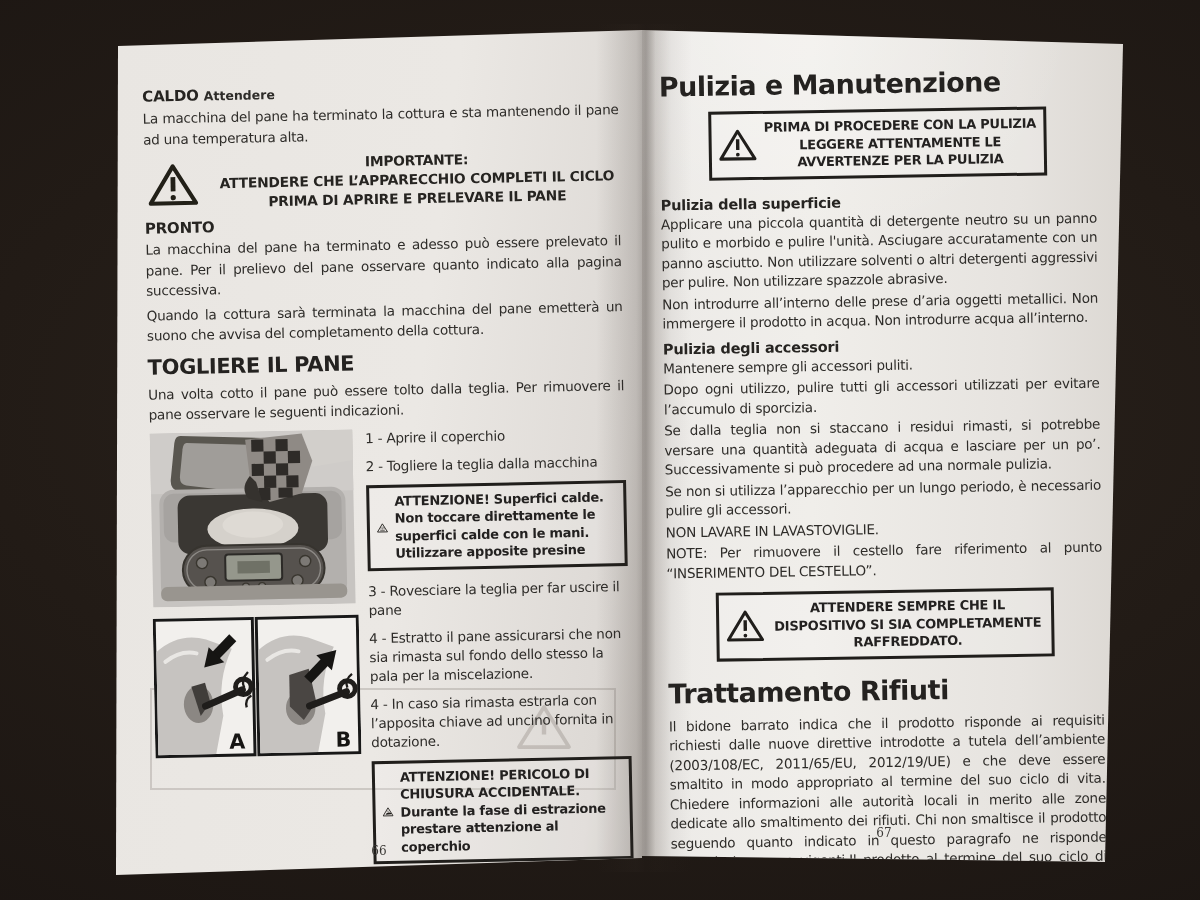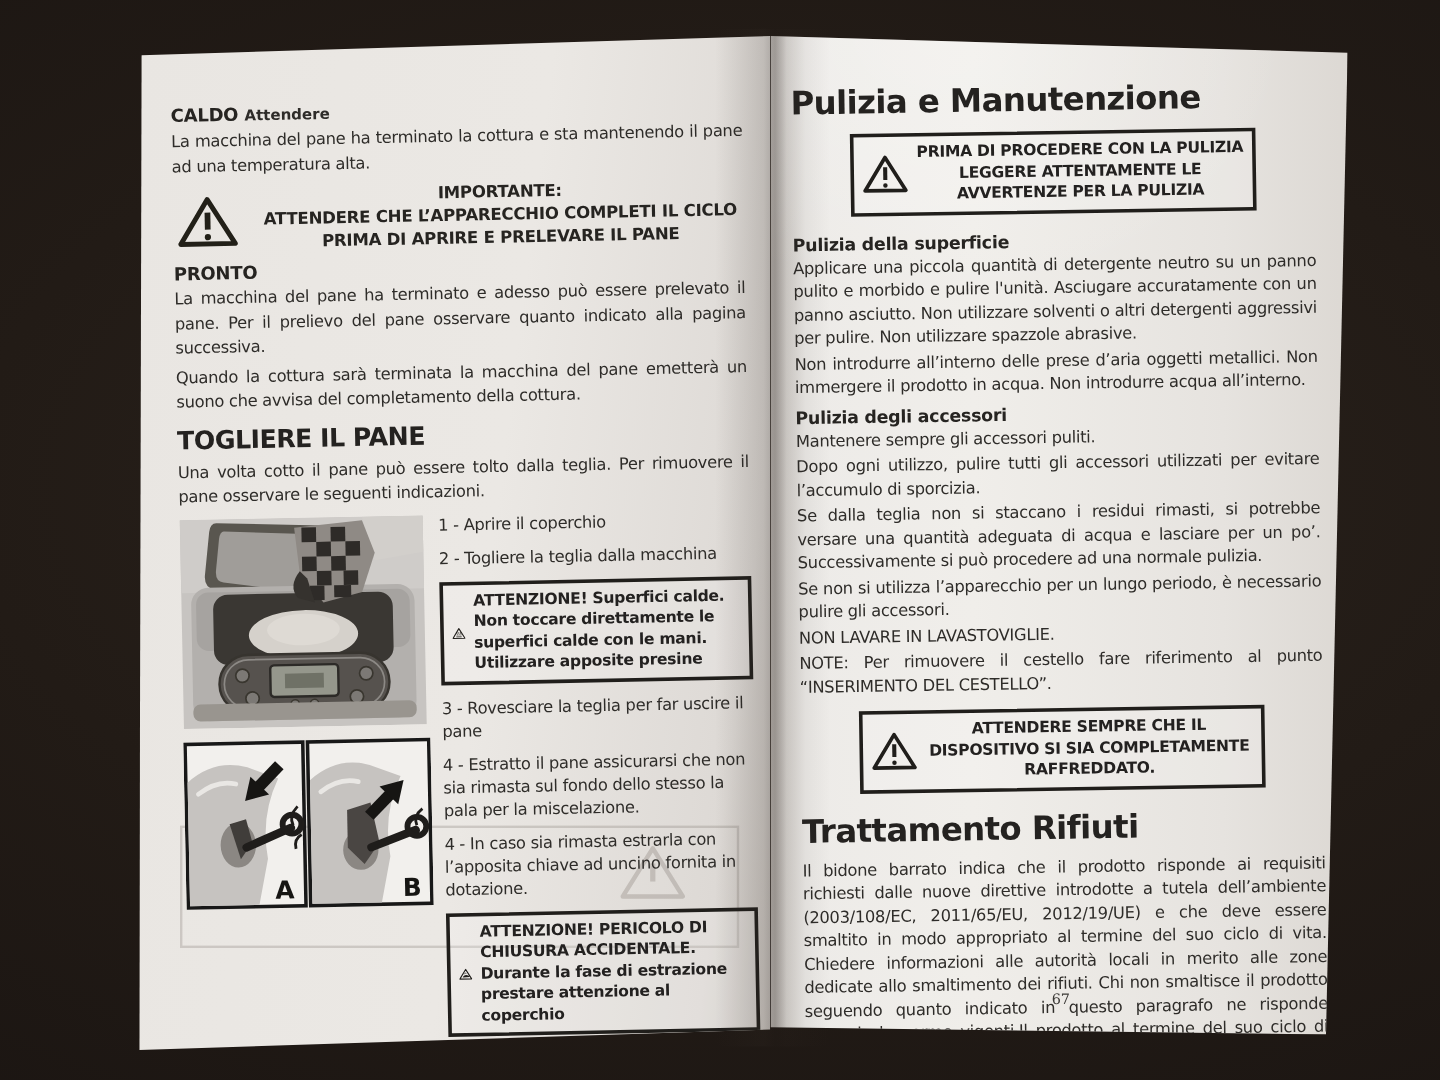--- a/index.html
+++ b/index.html
@@ -224,20 +224,21 @@
               <path d="M17,20 l4,-5 l3,4" fill="none" stroke="#201e1b" stroke-width="2"></path>
             </svg>
             <div class="wtext">ATTENZIONE! PERICOLO DI CHIUSURA ACCIDENTALE. Durante la fase di estrazione prestare attenzione al coperchio</div>
           </div>
         </div>
       </div>
 
       <p class="body closing">Con il programma terminato non sarà possibile azionare subito una nuova fase di riscaldamento.</p>
     </div>
 
+    <div class="pagenum">66</div>
   </div>
 
   <div class="page page-right">
     <div class="sheen"></div>
     <div class="inner right-inner">
 
       <div class="title-right">Pulizia e Manutenzione</div>
 
       <div class="warnbox center">
         <svg width="38" height="34" viewBox="0 0 44 40">

